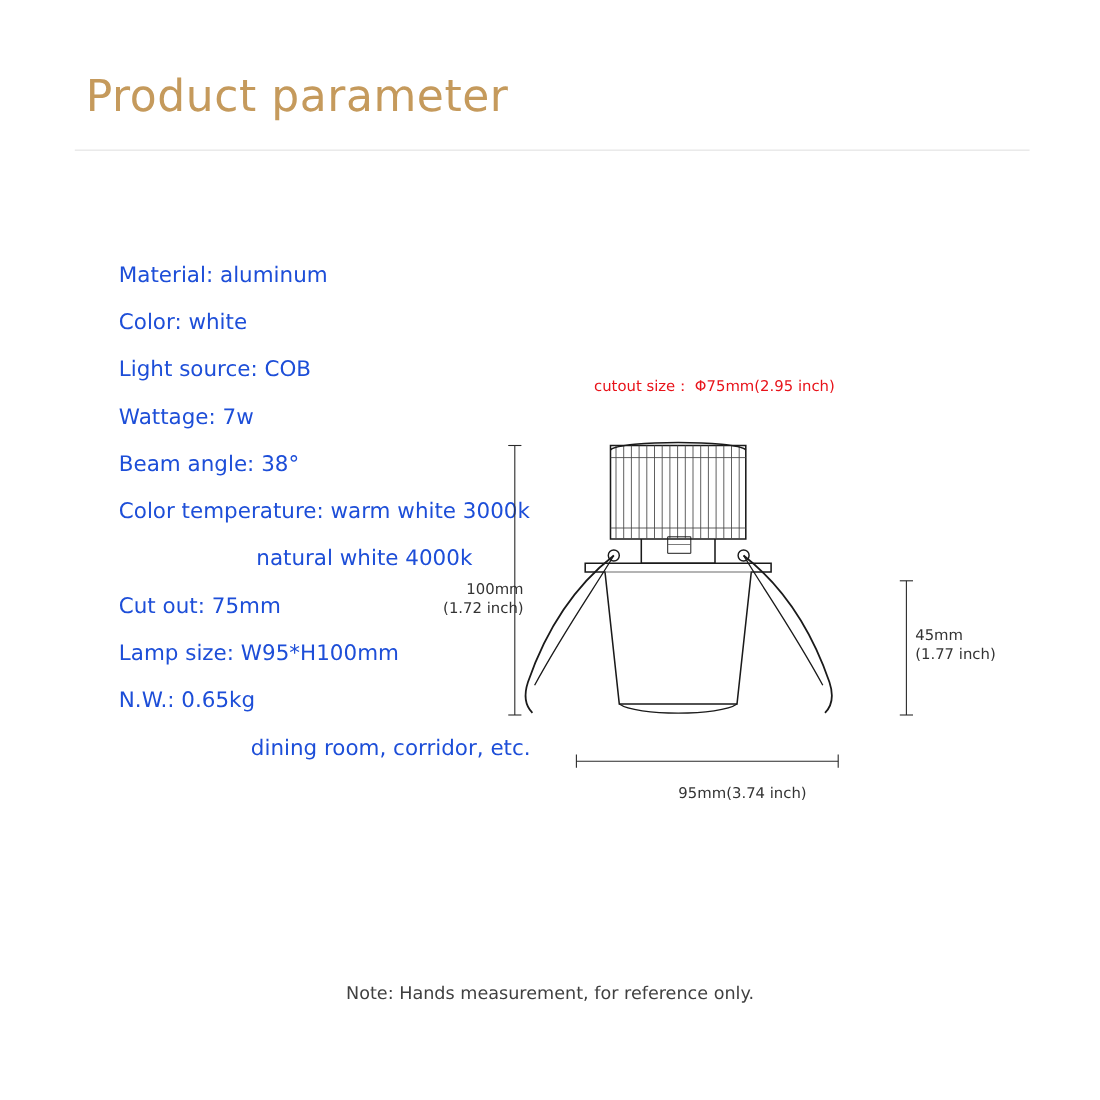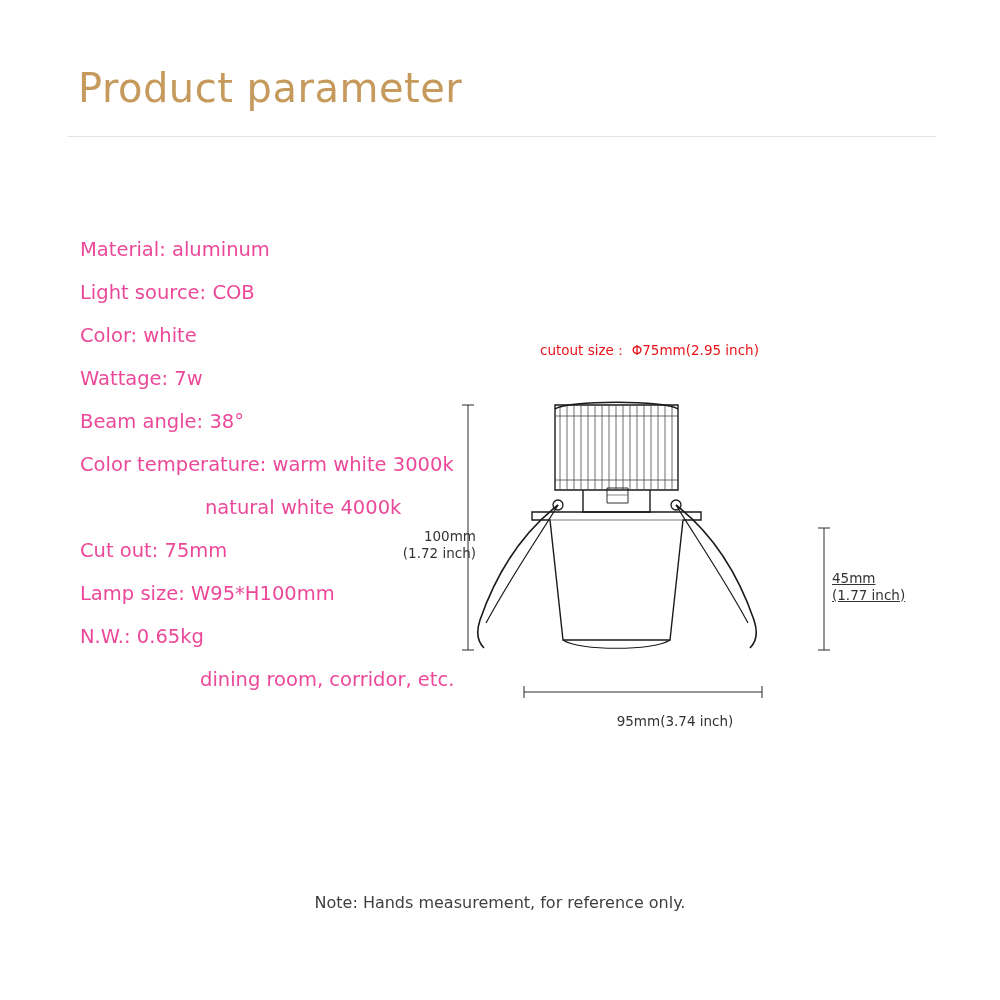--- a/index.html
+++ b/index.html
@@ -44,22 +44,23 @@
   
   .specs {
     position: absolute;
     left: 80px;
     top: 228px;
     width: 420px;
   }
   .spec-line {
     font-size: 19.5px;
     line-height: 43px;
-    color: #ec4899;
-    white-space: nowrap;
+    color: #1d4ed8;
+    white-space: nowrap;
+    margin-left: 28px;
   }
   .spec-line.indent-1 { padding-left: 125px; }
   .spec-line.indent-2 { padding-left: 120px; }
 
   
   .diagram {
     position: absolute;
     left: 400px;
     top: 320px;
     width: 560px;
@@ -84,21 +85,20 @@
     line-height: 17px;
   }
   .dim-right {
     position: absolute;
     left: 432px;
     top: 250px;
     font-size: 13.5px;
     color: #333;
     line-height: 17px;
     white-space: nowrap;
-    text-decoration: underline;
   }
   .dim-bottom {
     position: absolute;
     left: 150px;
     top: 393px;
     width: 250px;
     text-align: center;
     font-size: 13.5px;
     color: #333;
     white-space: nowrap;
@@ -123,22 +123,22 @@
 </head>
 <body>
 
 <div class="page">
 
   <div class="title">Product parameter</div>
   <div class="title-rule"></div>
 
   <div class="specs">
     <div class="spec-line">Material: aluminum</div>
+    <div class="spec-line">Color: white</div>
     <div class="spec-line">Light source: COB</div>
-    <div class="spec-line">Color: white</div>
     <div class="spec-line">Wattage: 7w</div>
     <div class="spec-line">Beam angle: 38°</div>
     <div class="spec-line">Color temperature: warm white 3000k</div>
     <div class="spec-line indent-1">natural white 4000k</div>
     <div class="spec-line">Cut out: 75mm</div>
     <div class="spec-line">Lamp size: W95*H100mm</div>
     <div class="spec-line">N.W.: 0.65kg</div>
     <div class="spec-line indent-2">dining room, corridor, etc.</div>
   </div>
 

